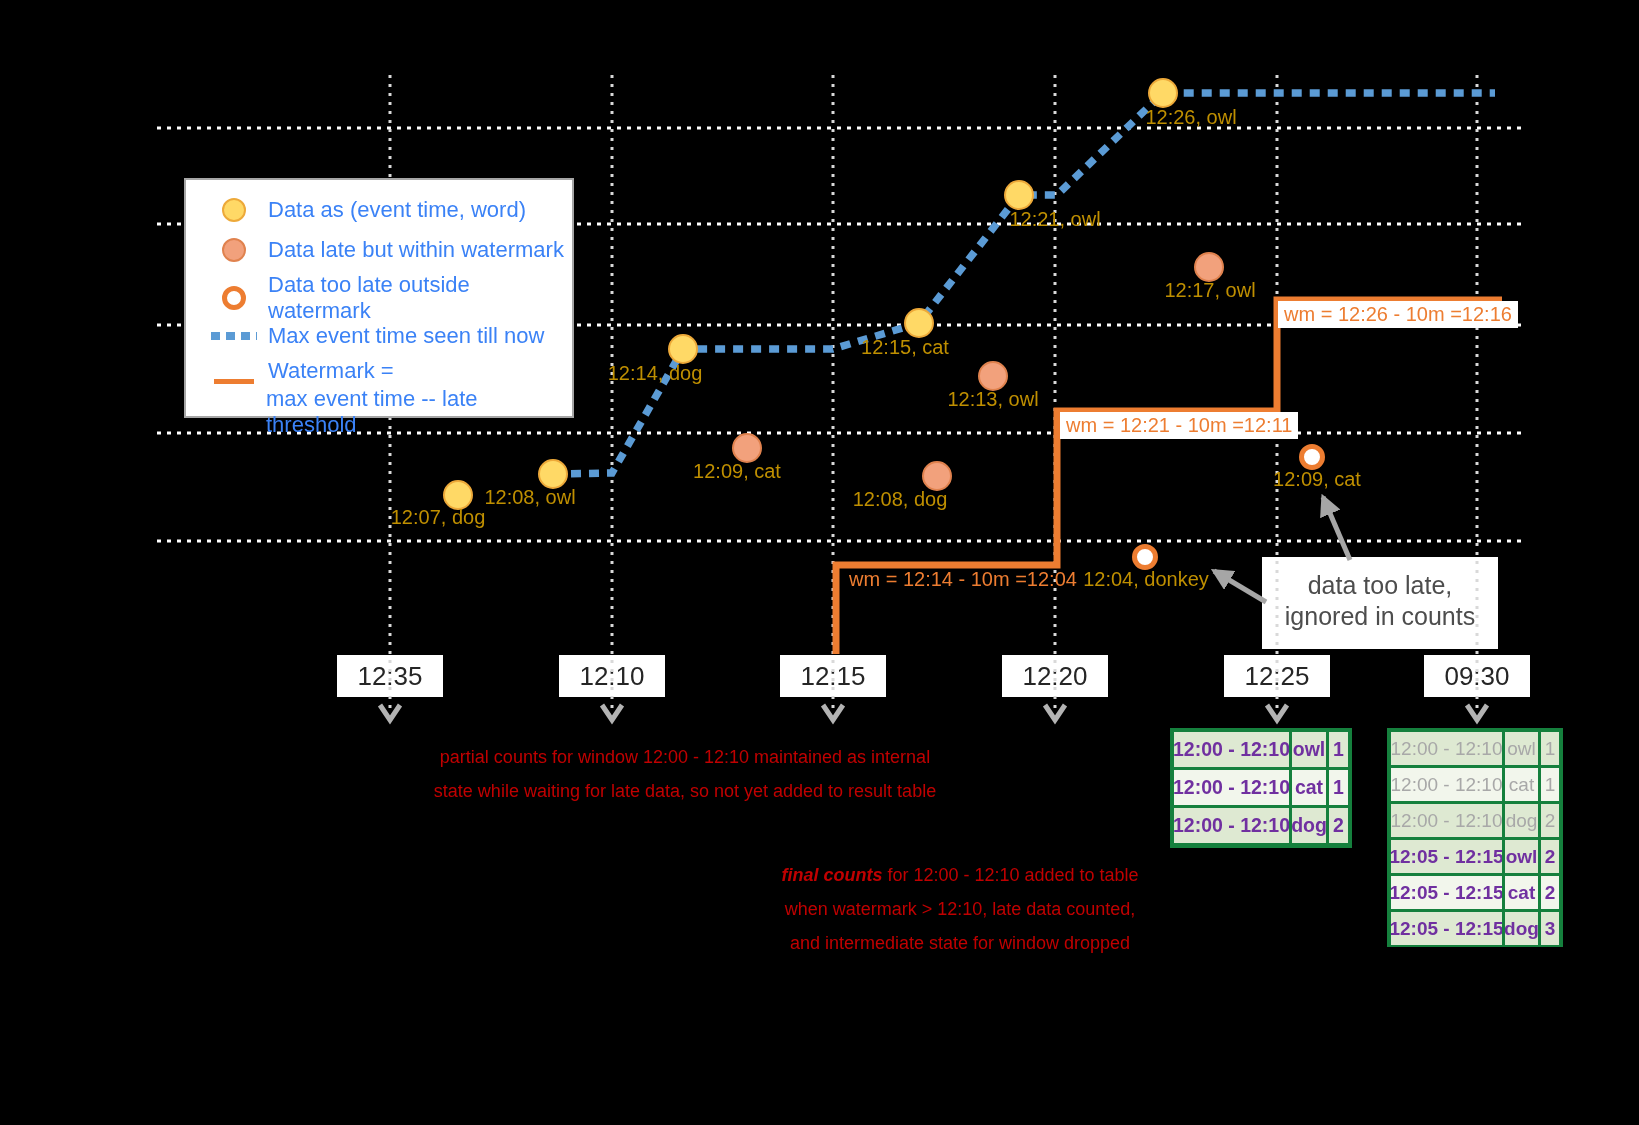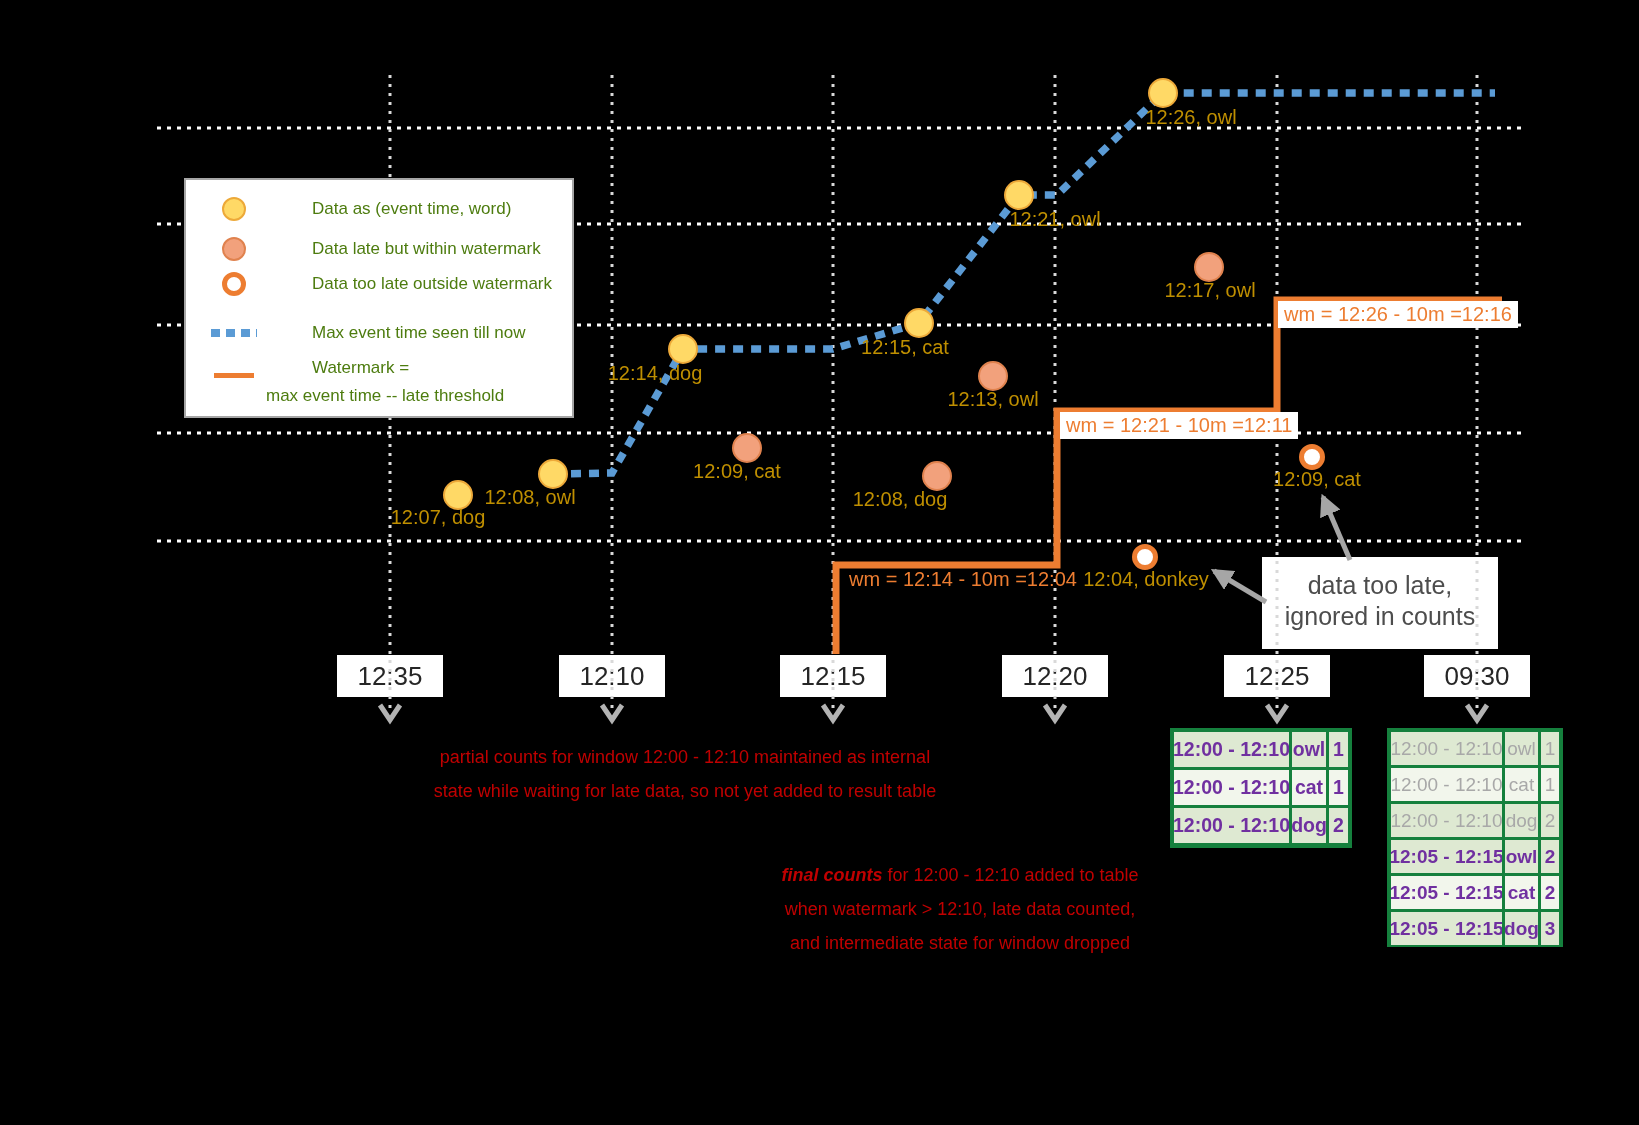--- a/index.html
+++ b/index.html
@@ -15,21 +15,21 @@
            font-size:26px;line-height:42px;text-align:center;}
 
   
   .callout{position:absolute;left:1262px;top:557px;width:236px;height:92px;background:#ffffff;
            color:#4d4d4d;font-size:25px;line-height:31px;text-align:center;
            padding-top:13px;box-sizing:border-box;}
 
   
   .legend{position:absolute;left:184px;top:178px;width:390px;height:240px;background:#ffffff;
           border:2px solid #a6a6a6;box-sizing:border-box;}
-  .lg-row{position:absolute;left:22px;display:flex;align-items:center;color:#4d7c0f;font-size:17px;gap:44px;}
+  .lg-row{position:absolute;left:22px;display:flex;align-items:center;color:#3b82f6;font-size:22px;}
   .lg-sw{width:52px;display:flex;justify-content:center;margin-right:8px;flex:0 0 52px;}
   .sw-dot{width:24px;height:24px;border-radius:50%;box-sizing:border-box;}
   .sw-ontime{background:#ffd966;border:2px solid #eda939;}
   .sw-late{background:#f2a17c;border:2px solid #e0824e;}
   .sw-toolate{width:24px;height:24px;border-radius:50%;background:#fff;border:5px solid #ed7d31;box-sizing:border-box;}
   .sw-dash{width:46px;height:8px;background:repeating-linear-gradient(90deg,#5b9bd5 0 9px,transparent 9px 15px);}
   .sw-line{width:40px;height:5px;background:#ed7d31;}
 
   
   .wm{position:absolute;color:#ed7d31;font-size:20px;padding:2px 6px;white-space:nowrap;}

